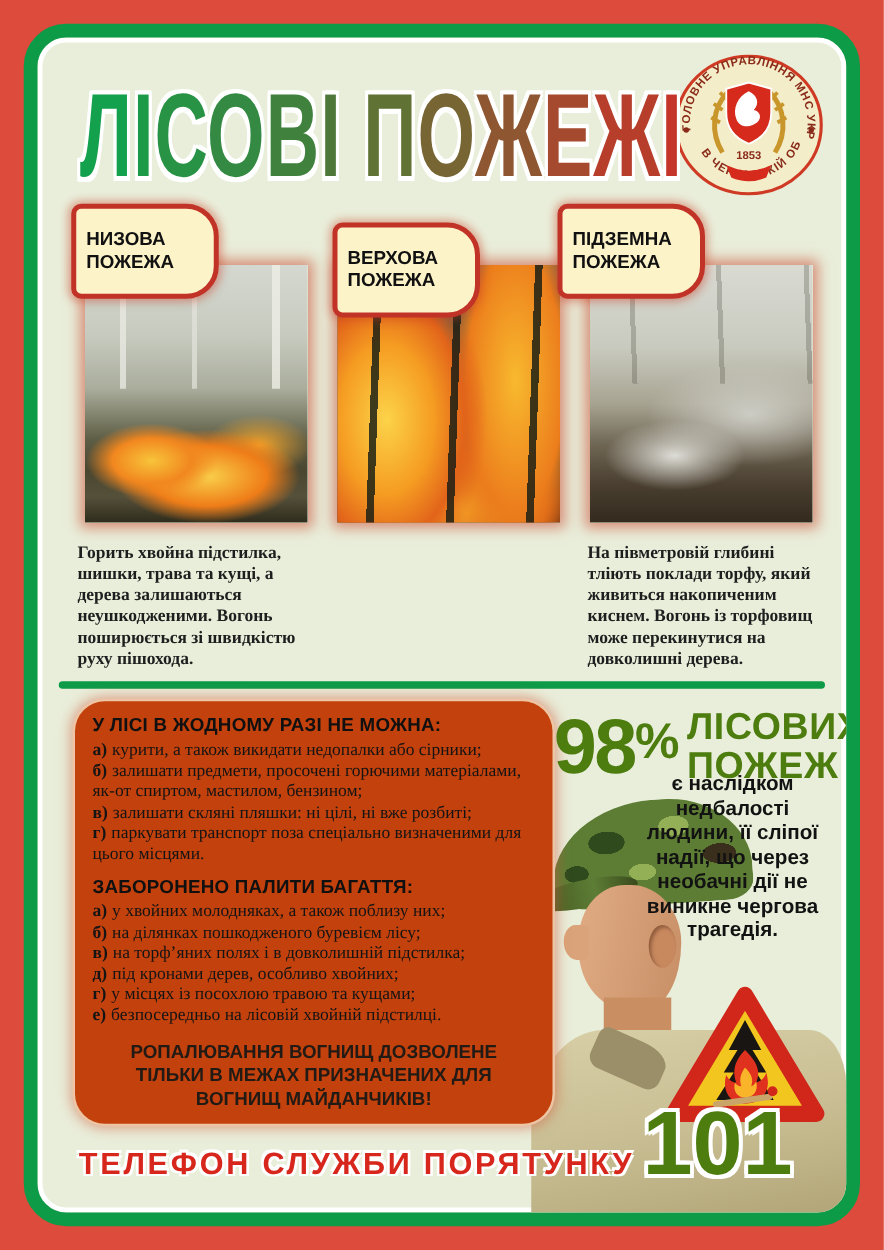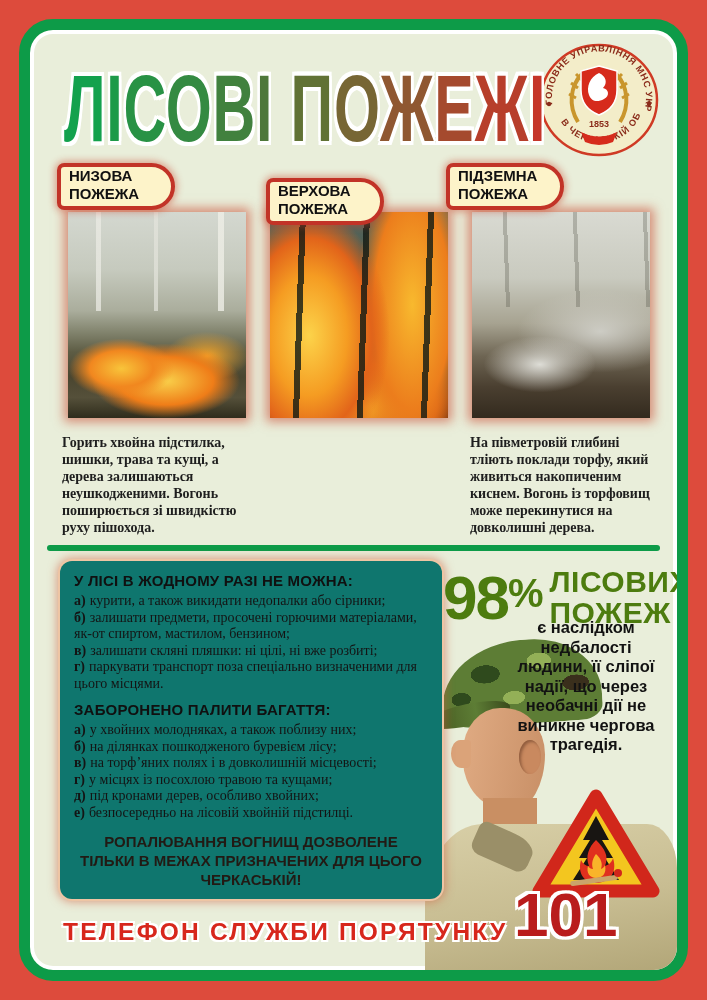--- a/index.html
+++ b/index.html
@@ -30,21 +30,21 @@
   }
 
   
   .emblem { left:508px; top:12px; width:122px; height:116px; z-index:2; }
 
   
   .tab {
     top:133px; width:118px; min-height:47px;
     background:#fdf3c9; border:4px solid #c23327;
     border-radius:8px 26px 26px 8px;
-    padding:0 8px; z-index:4;
+    padding:16px 8px; z-index:4;
     font-size:15px; line-height:18px; font-weight:bold; color:#111;
     box-shadow:0 0 7px 2px rgba(199,62,38,.45);
   }
   .tab1 { left:27px; } .tab2 { left:236px;margin-top:15px; } .tab3 { left:416px; }
 
   
   .photo {
     top:182px; width:178px; height:206px; z-index:1;
     box-shadow:0 0 10px 4px rgba(199,62,38,.55);
   }
@@ -88,21 +88,21 @@
     font-size:14px; line-height:17px; color:#1e1e1e;
   }
   .cap1 { left:32px; } .cap2 { left:237px; width:188px; } .cap3 { left:440px; width:194px; }
 
   
   .divider { left:17px; top:515px; width:613px; height:6px; background:#0d9b48; border-radius:3px; }
 
   
   .rules {
     left:30px; top:531px; width:382px; min-height:326px; z-index:3;
-    background:#0f766e; border-radius:12px; padding:11px 14px 10px;
+    background:#c2410c; border-radius:24px; padding:11px 14px 10px;
     box-shadow:0 0 0 2px #eec5a4, 0 0 10px 3px rgba(205,90,60,.55);
   }
   .rules h3 { font-size:15px; font-weight:800; color:#101010; margin-bottom:4px; letter-spacing:.2px; }
   .rules .h2 { margin-top:9px; }
   .rule-item { font-family:"Liberation Serif", serif; font-size:14px; line-height:16.5px; color:#141414; }
   .rule-item b { margin-right:4px; }
   .warning {
     margin-top:11px; text-align:center; font-weight:800;
     font-size:15px; line-height:19px; color:#221a14; padding:0 6px;
   }
@@ -159,21 +159,21 @@
 
   
   .footer-label {
     left:33px; top:888px; z-index:7; width:470px;
     color:#d7271c; font-weight:800; font-size:24.5px; letter-spacing:2.2px;
     text-shadow:-2px -2px 0 #fff,2px -2px 0 #fff,-2px 2px 0 #fff,2px 2px 0 #fff,0 2px 0 #fff,0 -2px 0 #fff;
     white-space:nowrap;
   }
   .footer-number {
     left:484px; top:838px; z-index:7;
-    color:#b91c1c; font-weight:800; font-size:62px; line-height:94px; letter-spacing:0px;
+    color:#4d7c0f; font-weight:800; font-size:72px; line-height:94px; letter-spacing:0px;
     text-shadow:-3px -3px 0 #fff,3px -3px 0 #fff,-3px 3px 0 #fff,3px 3px 0 #fff,0 3px 0 #fff,0 -3px 0 #fff,-3px 0 0 #fff,3px 0 0 #fff;
   }
 </style>
 </head>
 <body>
 
 <div class="frame">
 
   <div class="title"><span style="color: rgb(19, 161, 77);">Л</span><span style="color: rgb(29, 154, 72);">І</span><span style="color: rgb(40, 146, 69);">С</span><span style="color: rgb(52, 138, 66);">О</span><span style="color: rgb(65, 129, 62);">В</span><span style="color: rgb(78, 120, 58);">І</span><span> </span><span style="color: rgb(97, 114, 53);">П</span><span style="color: rgb(119, 102, 52);">О</span><span style="color: rgb(143, 87, 49);">Ж</span><span style="color: rgb(165, 74, 46);">Е</span><span style="color: rgb(183, 62, 43);">Ж</span><span style="color: rgb(197, 53, 42);">І</span></div>
 
@@ -215,25 +215,25 @@
 
   <div class="rules">
     <h3>У ЛІСІ В ЖОДНОМУ РАЗІ НЕ МОЖНА:</h3>
     <div class="rule-item"><b>а)</b><span>курити, а також викидати недопалки або сірники;</span></div>
     <div class="rule-item"><b>б)</b><span>залишати предмети, просочені горючими матеріалами, як-от спиртом, мастилом, бензином;</span></div>
     <div class="rule-item"><b>в)</b><span>залишати скляні пляшки: ні цілі, ні вже розбиті;</span></div>
     <div class="rule-item"><b>г)</b><span>паркувати транспорт поза спеціально визначеними для цього місцями.</span></div>
     <h3 class="h2">ЗАБОРОНЕНО ПАЛИТИ БАГАТТЯ:</h3>
     <div class="rule-item"><b>а)</b><span>у хвойних молодняках, а також поблизу них;</span></div>
     <div class="rule-item"><b>б)</b><span>на ділянках пошкодженого буревієм лісу;</span></div>
-    <div class="rule-item"><b>в)</b><span>на торф’яних полях і в довколишній місцевості;</span></div>
+    <div class="rule-item"><b>в)</b><span>на торф’яних полях і в довколишній підстилка;</span></div>
+    <div class="rule-item"><b>д)</b><span>під кронами дерев, особливо хвойних;</span></div>
     <div class="rule-item"><b>г)</b><span>у місцях із посохлою травою та кущами;</span></div>
-    <div class="rule-item"><b>д)</b><span>під кронами дерев, особливо хвойних;</span></div>
     <div class="rule-item"><b>е)</b><span>безпосередньо на лісовій хвойній підстилці.</span></div>
-    <div class="warning">РОПАЛЮВАННЯ ВОГНИЩ ДОЗВОЛЕНЕ ТІЛЬКИ В МЕЖАХ ПРИЗНАЧЕНИХ ДЛЯ ЦЬОГО ЧЕРКАСЬКІЙ!</div>
+    <div class="warning">РОПАЛЮВАННЯ ВОГНИЩ ДОЗВОЛЕНЕ ТІЛЬКИ В МЕЖАХ ПРИЗНАЧЕНИХ ДЛЯ ВОГНИЩ МАЙДАНЧИКІВ!</div>
   </div>
 
   <div class="stat">
     <div class="pct"><span>98</span><span class="sign">%</span></div>
     <div class="words">
       <div>ЛІСОВИХ</div>
       <div>ПОЖЕЖ</div>
     </div>
   </div>
   <div class="stat-text">є наслідком недбалості людини, її сліпої надії, що через необачні дії не виникне чергова трагедія.</div>

